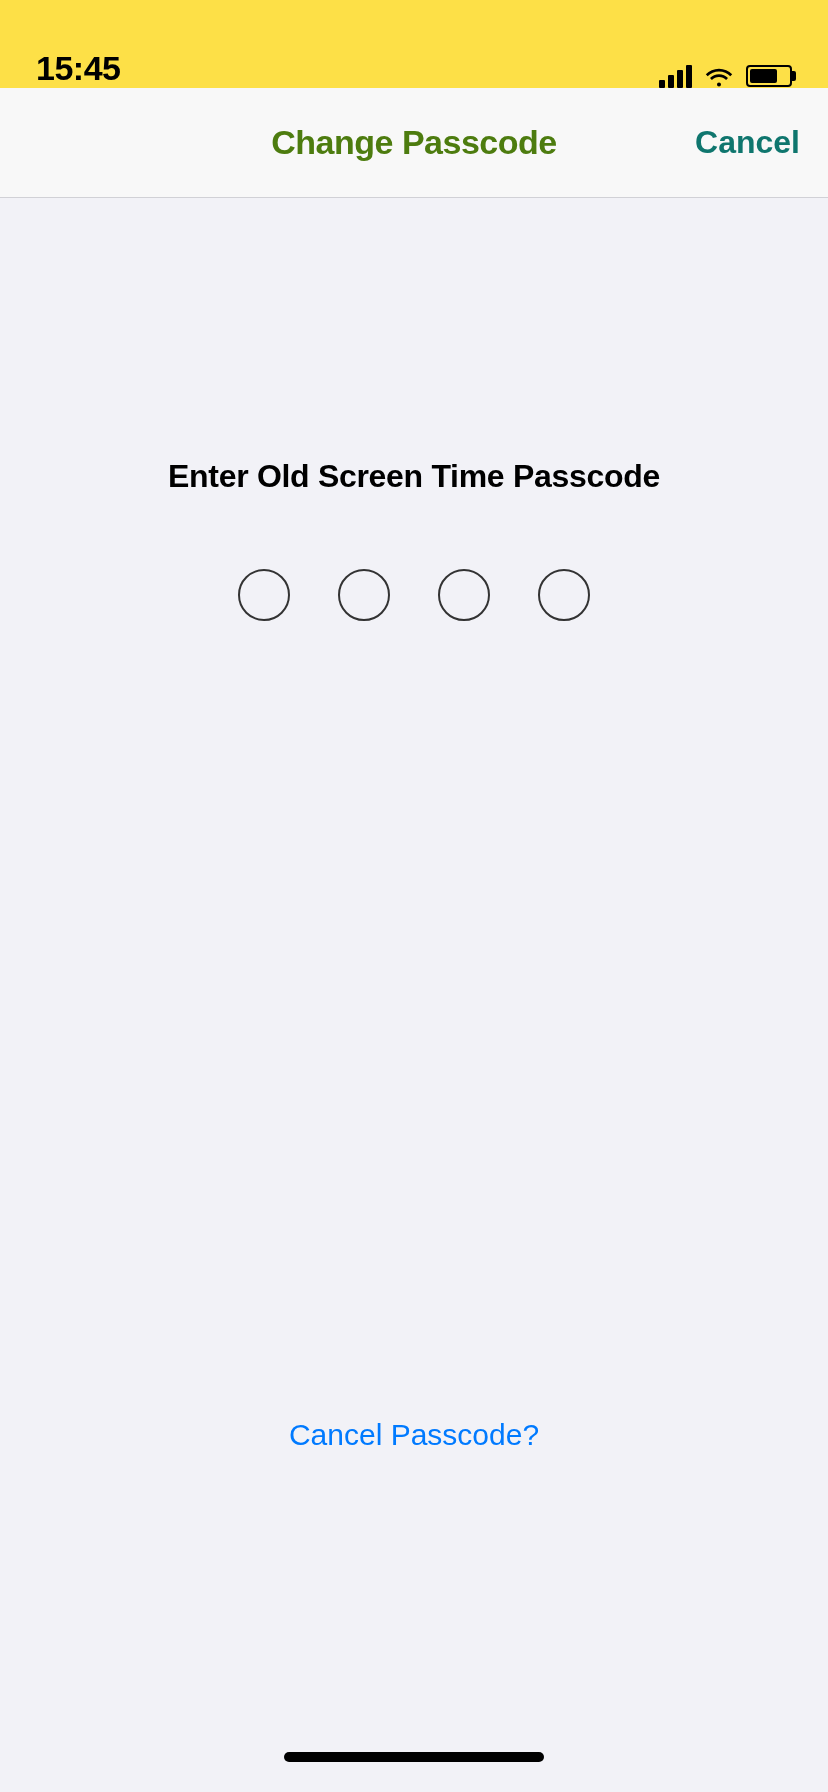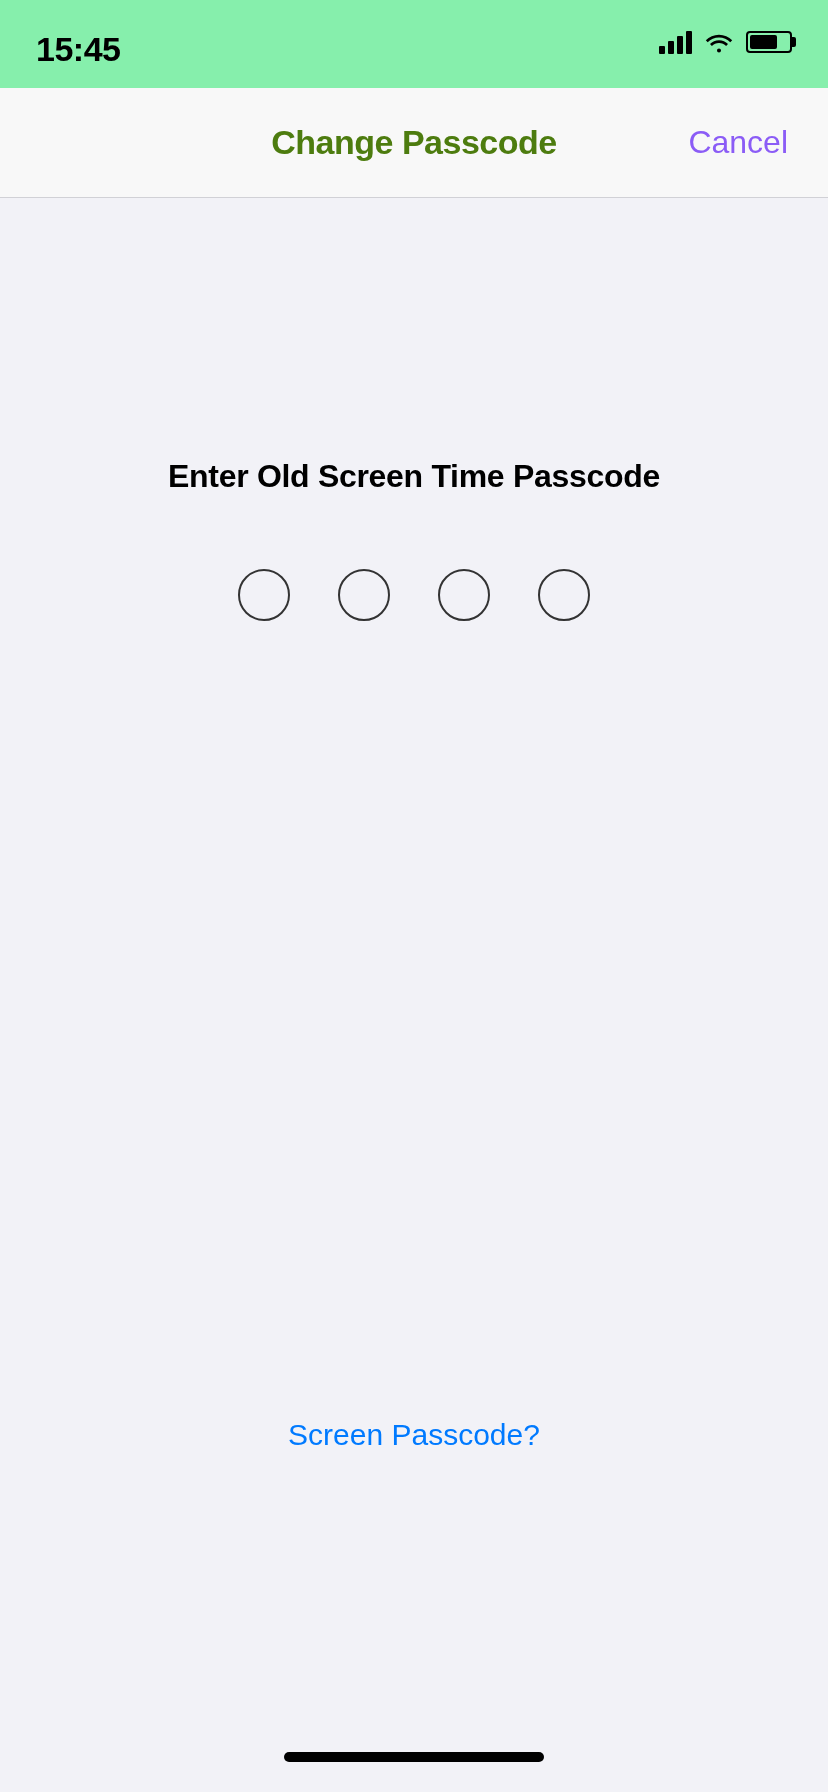--- a/index.html
+++ b/index.html
@@ -15,23 +15,23 @@
       background: #f2f2f7;
       font-family: -apple-system, 'SF Pro Display', 'Helvetica Neue', Helvetica, Arial, sans-serif;
       overflow: hidden;
       position: relative;
     }
 
     
     .status-bar {
       width: 100%;
       height: 88px;
-      background: #86efac;
-      display: flex;
-      align-items: flex-start;
+      background: #fde047;
+      display: flex;
+      align-items: flex-end;
       justify-content: space-between;
       padding: 30px 36px 0 36px;
       gap: 16px;
     }
 
     .status-time {
       font-size: 34px;
       font-weight: 600;
       color: #000;
       letter-spacing: -0.5px;
@@ -110,25 +110,25 @@
 
     .nav-title {
       font-size: 34px;
       font-weight: 700;
       color: #4d7c0f;
       letter-spacing: -0.5px;
     }
 
     .nav-cancel {
       position: absolute;
-      right: 40px;
+      right: 28px;
       font-size: 32px;
-      color: #8b5cf6;
+      color: #0f766e;
       cursor: pointer;
-      font-weight: 400;
+      font-weight: 700;
     }
 
     
     .main-content {
       width: 100%;
       height: calc(1792px - 88px - 110px - 60px);
       background: #f2f2f7;
       display: flex;
       flex-direction: column;
       align-items: center;
@@ -231,19 +231,19 @@
     <span class="passcode-prompt">Enter Old Screen Time Passcode</span>
 
     <div class="passcode-dots">
       <div class="passcode-dot"></div>
       <div class="passcode-dot"></div>
       <div class="passcode-dot"></div>
       <div class="passcode-dot"></div>
     </div>
   </div>
 
-  <span class="forgot-passcode">Screen Passcode?</span>
+  <span class="forgot-passcode">Cancel Passcode?</span>
 
 </div>
 
 <div class="home-indicator">
   <div class="home-bar"></div>
 </div>
 
 </body></html>

